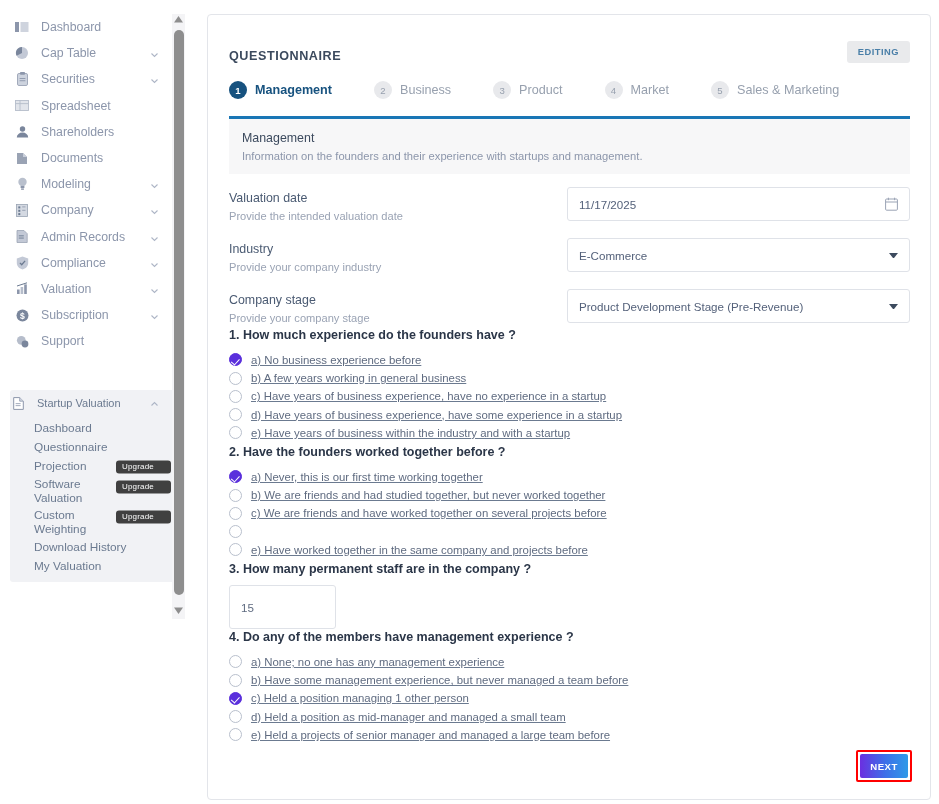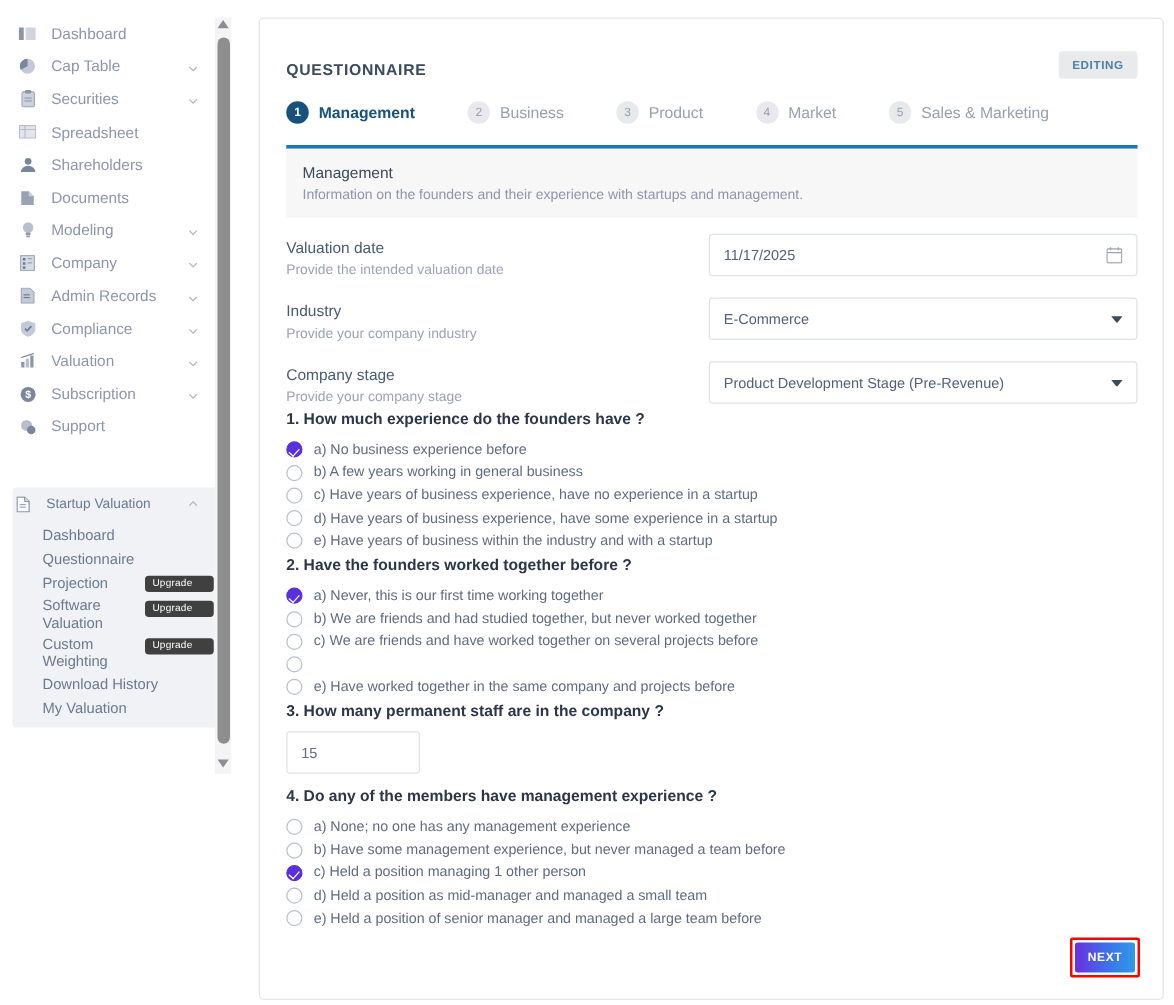--- a/index.html
+++ b/index.html
@@ -214,20 +214,21 @@
   .q-block { position:absolute; left:21px; width:681px; }
   .q-title {
     font-size:12.5px; font-weight:bold; color:#2b3648;
     margin-bottom:9px;
   }
   .opt {
     display:flex; align-items:center;
     height:17.5px;
     margin-bottom:0px;
     cursor:pointer;
+    text-decoration:underline;
   }
   .opt + .opt { margin-top:0.8px; }
   .radio {
     width:13px; height:13px;
     border-radius:50%;
     border:1.3px solid #b9c0cd;
     background:#ffffff;
     margin-right:9px;
     flex:0 0 13px;
     position:relative;
@@ -240,21 +241,21 @@
     content:"";
     position:absolute; left:3.3px; top:2.6px;
     width:4px; height:6.5px;
     border:solid #ffffff;
     border-width:0 1.5px 1.5px 0;
     transform:rotate(42deg);
   }
   .opt-label { font-size:11.4px; color:#5f6b80; white-space:nowrap; }
 
   #staff-input {
-    width:107px; height:34px;
+    width:107px; height:44px;
     border:1px solid #dfe2e8;
     border-radius:3px;
     background:#ffffff;
     display:flex; align-items:center;
     padding:0 11px;
     font-size:11.6px;
     color:#5f6b80;
     margin-top:2px;
     cursor:text;
   }
@@ -664,20 +665,20 @@
     <div class="opt sel">
       <span class="radio"></span>
       <span class="opt-label">c) Held a position managing 1 other person</span>
     </div>
     <div class="opt">
       <span class="radio"></span>
       <span class="opt-label">d) Held a position as mid-manager and managed a small team</span>
     </div>
     <div class="opt">
       <span class="radio"></span>
-      <span class="opt-label">e) Held a position of senior manager and managed a large team before</span>
+      <span class="opt-label">e) Held a projects of senior manager and managed a large team before</span>
     </div>
   </div>
 
   <div id="next-wrap">
     <div id="next-btn">NEXT</div>
   </div>
 </div>
 
 </body></html>

